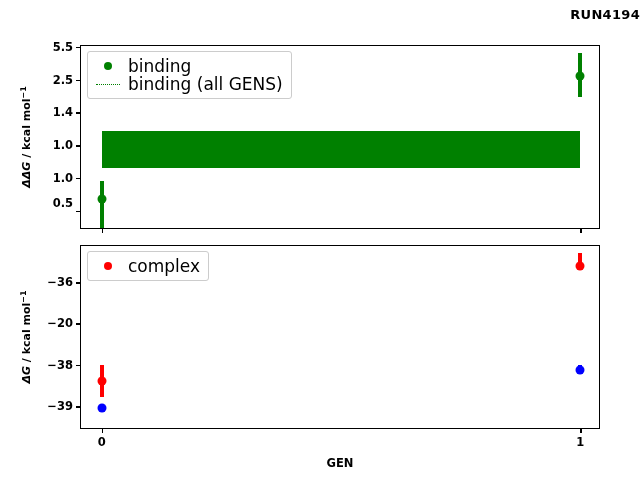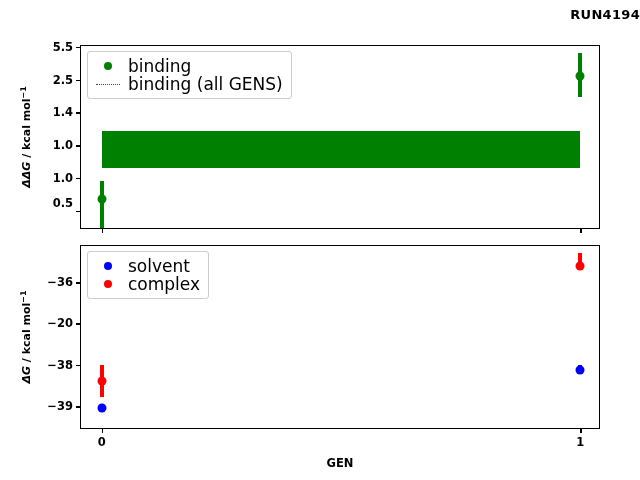--- a/index.html
+++ b/index.html
@@ -160,26 +160,20 @@
       <div class="errbar" style="left:499.2px;top:7.4px;height:15.7px;background:#ff0000;"></div>
       <div class="marker" style="left:499.2px;top:20.4px;background:#ff0000;"></div>
 
       <div class="errbar" style="left:499.2px;top:119.2px;height:7.5px;background:#0000ff;"></div>
       <div class="marker" style="left:499.2px;top:123.6px;background:#0000ff;"></div>
     </div>
 
     <div class="legend" style="left:6px;top:5px;">
       <div class="legend-row">
         <span class="legend-key">
-          <span class="legend-dot" style="background:#0000ff;"></span>
-        </span>
-        <span class="legend-lbl">solvent</span>
-      </div>
-      <div class="legend-row">
-        <span class="legend-key">
           <span class="legend-dot" style="background:#ff0000;"></span>
         </span>
         <span class="legend-lbl">complex</span>
       </div>
     </div>
   </div>
 
   <div class="ylabel" style="left:26px;top:337px;">
     <i>ΔG</i> / kcal mol<sup>−1</sup>
   </div>

